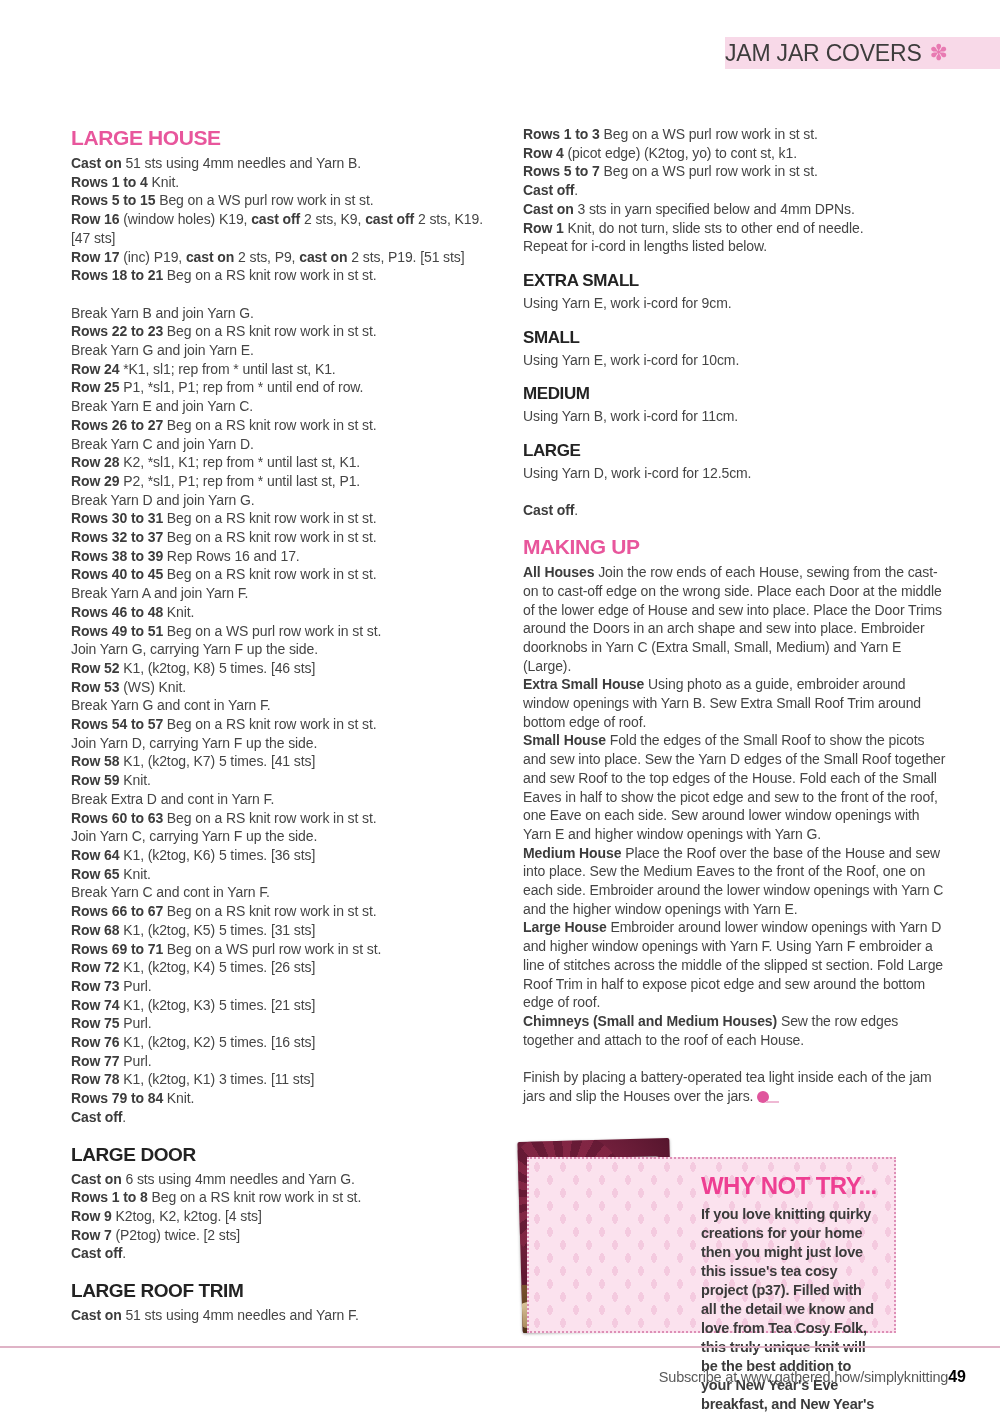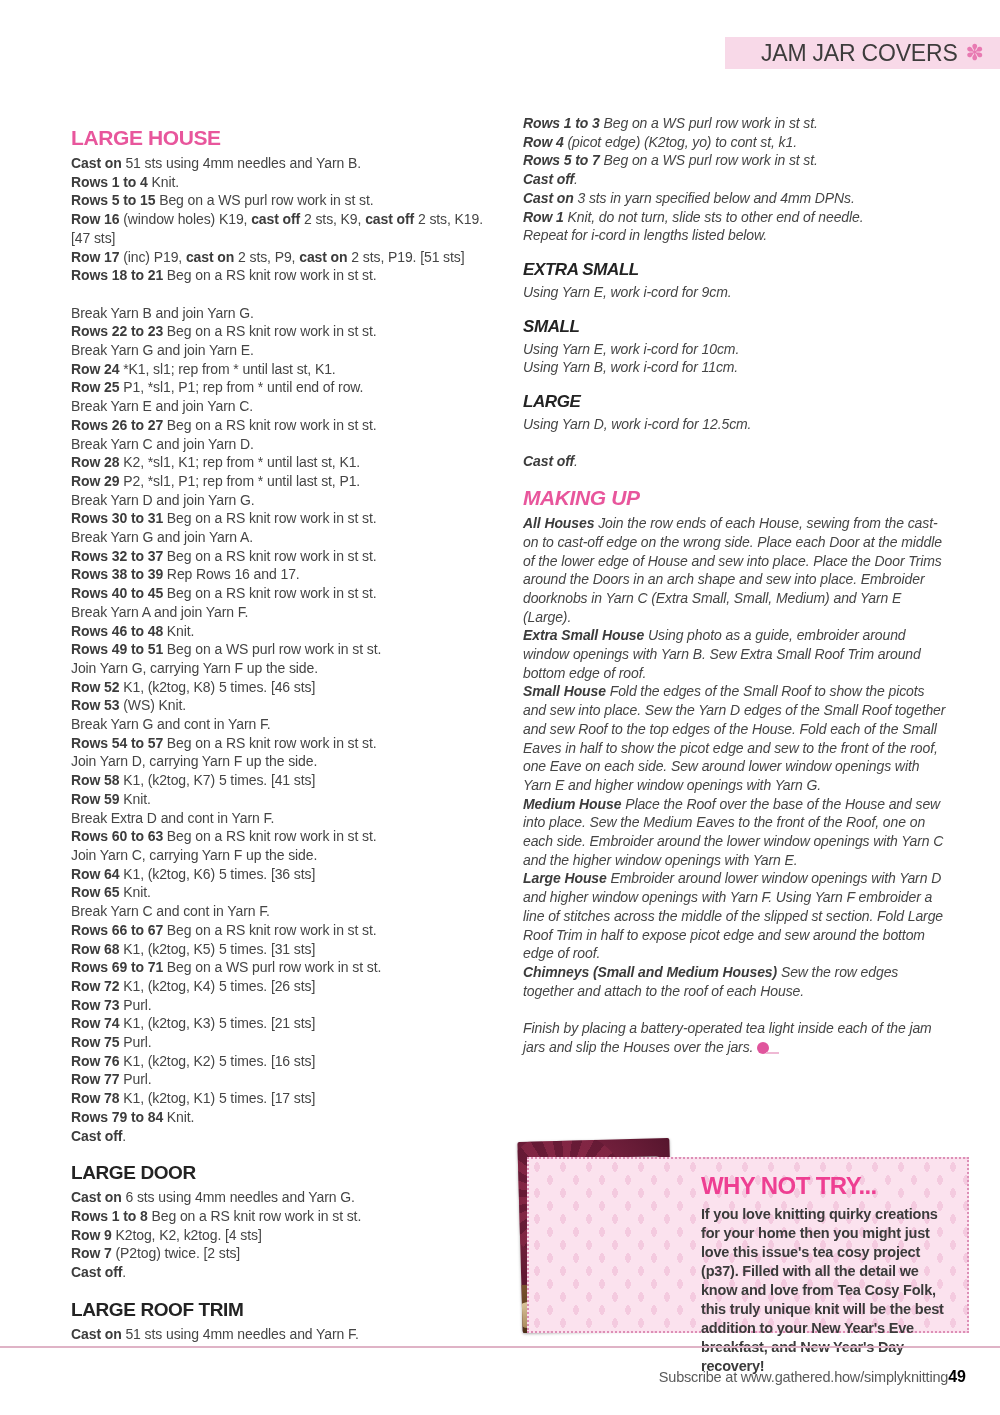--- a/index.html
+++ b/index.html
@@ -4,54 +4,54 @@
 <style>
   html,body{margin:0;padding:0;}
   body{
     width:1000px;height:1415px;position:relative;background:#ffffff;
     font-family:"Liberation Sans", sans-serif;color:#454545;
     -webkit-font-smoothing:antialiased;overflow:hidden;
   }
   
   .header-band{
     position:absolute;left:725px;top:37px;right:0;height:32px;
-    background:#f8d9e8;display:flex;align-items:center;justify-content:flex-end;
+    background:#f8d9e8;display:flex;align-items:center;justify-content:flex-start;
     padding-right:16px;box-sizing:border-box;
   }
   .header-title{
     font-size:23px;color:#3d3c3c;letter-spacing:-0.2px;font-weight:400;
     white-space:nowrap;
   }
   .header-flower{color:#e87ab2;font-size:22px;margin-left:8px;line-height:1;}
 
   
   .col{position:absolute;font-size:14px;line-height:18.7px;letter-spacing:-0.1px;}
   .col-left{left:71px;top:126px;width:436px;}
-  .col-right{left:523px;top:114px;width:424px;font-style:italic;}
+  .col-right{left:523px;top:125px;width:424px;}
   .ln{margin:0;padding:0;}
   .ln .b{font-weight:700;color:#3c3c3c;}
   .ln.blank{height:18.7px;}
   .hd{font-weight:700;letter-spacing:-0.4px;}
   .hd.pink{color:#e8569c;font-size:21px;line-height:24px;margin:15px 0 4px;}
   .hd.black{color:#232323;font-size:19px;line-height:23px;margin:16px 0 4px;}
   .hd.sub{color:#232323;font-size:17px;line-height:21px;margin:14px 0 3px;}
   .col > .hd:first-child{margin-top:0;}
 
   .yarn-icon{
     display:inline-block;width:12px;height:12px;border-radius:50%;
     background:#e0559d;position:relative;top:2px;margin-left:4px;
   }
   .yarn-icon::after{
     content:'';position:absolute;left:9px;top:10px;width:13px;height:2px;
     background:#efb9d4;
   }
 
   
   .wnt-box{
-    position:absolute;left:527px;top:1157px;width:442px;height:176px;
+    position:absolute;left:527px;top:1157px;width:369px;height:176px;
     background-color:#fbe2ee;
     background-image:
       radial-gradient(ellipse 5px 9px at 8px 8px, #f4cadf 55%, transparent 56%),
       radial-gradient(ellipse 5px 9px at 21px 21px, #f4cadf 55%, transparent 56%);
     background-size:26px 26px;
     border:2px dotted #dd8fb6;box-sizing:border-box;
     padding:14px 14px 10px 172px;
   }
   .wnt-title{
     color:#ee3f92;font-weight:700;font-size:24px;letter-spacing:-0.6px;
@@ -161,21 +161,20 @@
     <p class="ln"><span>Break Yarn G and join Yarn E.</span></p>
     <p class="ln"><span class="b">Row 24</span><span> *K1, sl1; rep from * until last st, K1.</span></p>
     <p class="ln"><span class="b">Row 25</span><span> P1, *sl1, P1; rep from * until end of row.</span></p>
     <p class="ln"><span>Break Yarn E and join Yarn C.</span></p>
     <p class="ln"><span class="b">Rows 26 to 27</span><span> Beg on a RS knit row work in st st.</span></p>
     <p class="ln"><span>Break Yarn C and join Yarn D.</span></p>
     <p class="ln"><span class="b">Row 28</span><span> K2, *sl1, K1; rep from * until last st, K1.</span></p>
     <p class="ln"><span class="b">Row 29</span><span> P2, *sl1, P1; rep from * until last st, P1.</span></p>
     <p class="ln"><span>Break Yarn D and join Yarn G.</span></p>
     <p class="ln"><span class="b">Rows 30 to 31</span><span> Beg on a RS knit row work in st st.</span></p>
-    <p class="ln"><span>Break Yarn G and join Yarn A.</span></p>
     <p class="ln"><span class="b">Rows 32 to 37</span><span> Beg on a RS knit row work in st st.</span></p>
     <p class="ln"><span class="b">Rows 38 to 39</span><span> Rep Rows 16 and 17.</span></p>
     <p class="ln"><span class="b">Rows 40 to 45</span><span> Beg on a RS knit row work in st st.</span></p>
     <p class="ln"><span>Break Yarn A and join Yarn F.</span></p>
     <p class="ln"><span class="b">Rows 46 to 48</span><span> Knit.</span></p>
     <p class="ln"><span class="b">Rows 49 to 51</span><span> Beg on a WS purl row work in st st.</span></p>
     <p class="ln"><span>Join Yarn G, carrying Yarn F up the side.</span></p>
     <p class="ln"><span class="b">Row 52</span><span> K1, (k2tog, K8) 5 times. [46 sts]</span></p>
     <p class="ln"><span class="b">Row 53</span><span> (WS) Knit.</span></p>
     <p class="ln"><span>Break Yarn G and cont in Yarn F.</span></p>
@@ -191,21 +190,21 @@
     <p class="ln"><span>Break Yarn C and cont in Yarn F.</span></p>
     <p class="ln"><span class="b">Rows 66 to 67</span><span> Beg on a RS knit row work in st st.</span></p>
     <p class="ln"><span class="b">Row 68</span><span> K1, (k2tog, K5) 5 times. [31 sts]</span></p>
     <p class="ln"><span class="b">Rows 69 to 71</span><span> Beg on a WS purl row work in st st.</span></p>
     <p class="ln"><span class="b">Row 72</span><span> K1, (k2tog, K4) 5 times. [26 sts]</span></p>
     <p class="ln"><span class="b">Row 73</span><span> Purl.</span></p>
     <p class="ln"><span class="b">Row 74</span><span> K1, (k2tog, K3) 5 times. [21 sts]</span></p>
     <p class="ln"><span class="b">Row 75</span><span> Purl.</span></p>
     <p class="ln"><span class="b">Row 76</span><span> K1, (k2tog, K2) 5 times. [16 sts]</span></p>
     <p class="ln"><span class="b">Row 77</span><span> Purl.</span></p>
-    <p class="ln"><span class="b">Row 78</span><span> K1, (k2tog, K1) 5 times. [17 sts]</span></p>
+    <p class="ln"><span class="b">Row 78</span><span> K1, (k2tog, K1) 3 times. [11 sts]</span></p>
     <p class="ln"><span class="b">Rows 79 to 84</span><span> Knit.</span></p>
     <p class="ln"><span class="b">Cast off</span><span>.</span></p>
     <div class="hd black">LARGE DOOR</div>
     <p class="ln"><span class="b">Cast on</span><span> 6 sts using 4mm needles and Yarn G.</span></p>
     <p class="ln"><span class="b">Rows 1 to 8</span><span> Beg on a RS knit row work in st st.</span></p>
     <p class="ln"><span class="b">Row 9</span><span> K2tog, K2, k2tog. [4 sts]</span></p>
     <p class="ln"><span class="b">Row 7</span><span> (P2tog) twice. [2 sts]</span></p>
     <p class="ln"><span class="b">Cast off</span><span>.</span></p>
     <div class="hd black">LARGE ROOF TRIM</div>
     <p class="ln"><span class="b">Cast on</span><span> 51 sts using 4mm needles and Yarn F.</span></p>
@@ -215,20 +214,21 @@
     <p class="ln"><span class="b">Row 4</span><span> (picot edge) (K2tog, yo) to cont st, k1.</span></p>
     <p class="ln"><span class="b">Rows 5 to 7</span><span> Beg on a WS purl row work in st st.</span></p>
     <p class="ln"><span class="b">Cast off</span><span>.</span></p>
     <p class="ln"><span class="b">Cast on</span><span> 3 sts in yarn specified below and 4mm DPNs.</span></p>
     <p class="ln"><span class="b">Row 1</span><span> Knit, do not turn, slide sts to other end of needle.</span></p>
     <p class="ln"><span>Repeat for i-cord in lengths listed below.</span></p>
     <div class="hd sub">EXTRA SMALL</div>
     <p class="ln"><span>Using Yarn E, work i-cord for 9cm.</span></p>
     <div class="hd sub">SMALL</div>
     <p class="ln"><span>Using Yarn E, work i-cord for 10cm.</span></p>
+    <div class="hd sub">MEDIUM</div>
     <p class="ln"><span>Using Yarn B, work i-cord for 11cm.</span></p>
     <div class="hd sub">LARGE</div>
     <p class="ln"><span>Using Yarn D, work i-cord for 12.5cm.</span></p>
     <p class="ln blank"></p>
     <p class="ln"><span class="b">Cast off</span><span>.</span></p>
     <div class="hd pink">MAKING UP</div>
     <p class="ln"><span class="b">All Houses</span><span> Join the row ends of each House, sewing from the cast-on to cast-off edge on the wrong side. Place each Door at the middle of the lower edge of House and sew into place. Place the Door Trims around the Doors in an arch shape and sew into place. Embroider doorknobs in Yarn C (Extra Small, Small, Medium) and Yarn E (Large).</span></p>
     <p class="ln"><span class="b">Extra Small House</span><span> Using photo as a guide, embroider around window openings with Yarn B. Sew Extra Small Roof Trim around bottom edge of roof.</span></p>
     <p class="ln"><span class="b">Small House</span><span> Fold the edges of the Small Roof to show the picots and sew into place. Sew the Yarn D edges of the Small Roof together and sew Roof to the top edges of the House. Fold each of the Small Eaves in half to show the picot edge and sew to the front of the roof, one Eave on each side. Sew around lower window openings with Yarn E and higher window openings with Yarn G.</span></p>
     <p class="ln"><span class="b">Medium House</span><span> Place the Roof over the base of the House and sew into place. Sew the Medium Eaves to the front of the Roof, one on each side. Embroider around the lower window openings with Yarn C and the higher window openings with Yarn E.</span></p>

